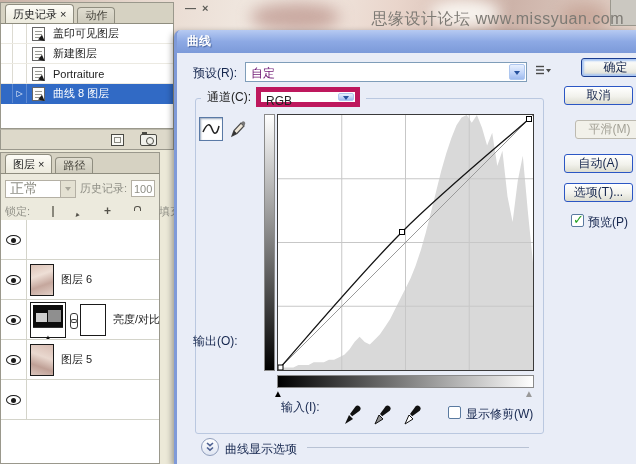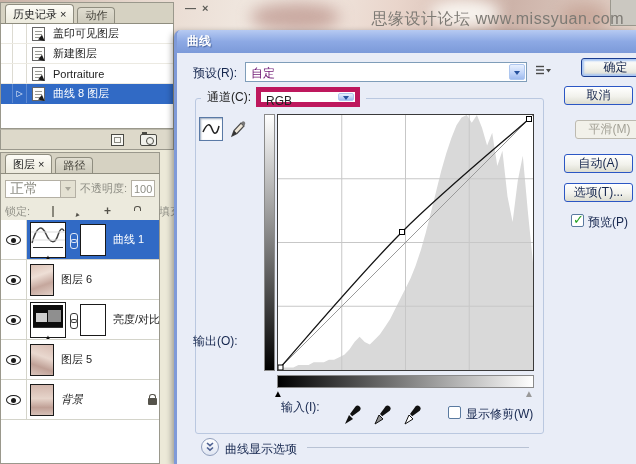--- a/index.html
+++ b/index.html
@@ -204,52 +204,39 @@
       <div class="tab inactive">路径</div>
     </div>
     <div class="lp-controls">
       <div class="blend-row">
         <div class="blend-select">
           <span>正常</span>
           <span class="blend-arrow">
               <span class="arrow-gray"></span>
             </span>
         </div>
-        <span class="mini-label">不透明度:</span>
+        <span class="mini-label">历史记录:</span>
         <div class="val-box">100</div>
       </div>
       <div class="lock-row">
         <span class="mini-label">锁定:</span>
         <span class="checker-icon"></span>
         <span class="brush-icon"></span>
         <span class="move-icon">+</span>
         <span class="lock-glyph"></span>
         <span class="mini-label" style="margin-left:4px">填充:</span>
         <div class="val-box">100</div>
       </div>
     </div>
     <div class="layer-list">
 
       <div class="layer-row selected">
         <div class="eye-cell">
             <span class="eye"></span>
           </div>
-        <div class="layer-main">
-          <div class="curve-thumb">
-            <svg width="34" height="26" viewBox="0 0 34 26">
-                <path d="M1 20 C6 2 11 2 15 11 C19 20 24 22 27 12 C29 6 31 4 33 8" stroke="#444" fill="none" stroke-width="1.5"></path>
-                <line x1="0" y1="9" x2="34" y2="9" stroke="#ddd"></line>
-                <line x1="0" y1="17" x2="34" y2="17" stroke="#ddd"></line>
-              </svg>
-            <div class="thumb-slider"><span>▲</span></div>
-          </div>
-          <span class="link8"></span>
-          <div class="mask-thumb"></div>
-          <span class="layer-name">曲线 1</span>
-        </div>
       </div>
 
       <div class="layer-row">
         <div class="eye-cell">
             <span class="eye"></span>
           </div>
         <div class="layer-main">
           <div class="photo-thumb ph-a"></div>
           <span class="layer-name">图层 6</span>
         </div>
@@ -280,25 +267,20 @@
         <div class="layer-main">
           <div class="photo-thumb ph-b"></div>
           <span class="layer-name">图层 5</span>
         </div>
       </div>
 
       <div class="layer-row">
         <div class="eye-cell">
             <span class="eye"></span>
           </div>
-        <div class="layer-main">
-          <div class="photo-thumb ph-c"></div>
-          <span class="layer-name bg-italic">背景</span>
-          <span class="lock-glyph bg-lock"></span>
-        </div>
       </div>
 
     </div>
   </div>
 
   <div class="dialog">
     <div class="titlebar">
       <span>曲线</span>
     </div>
     <div class="dlg-body">

